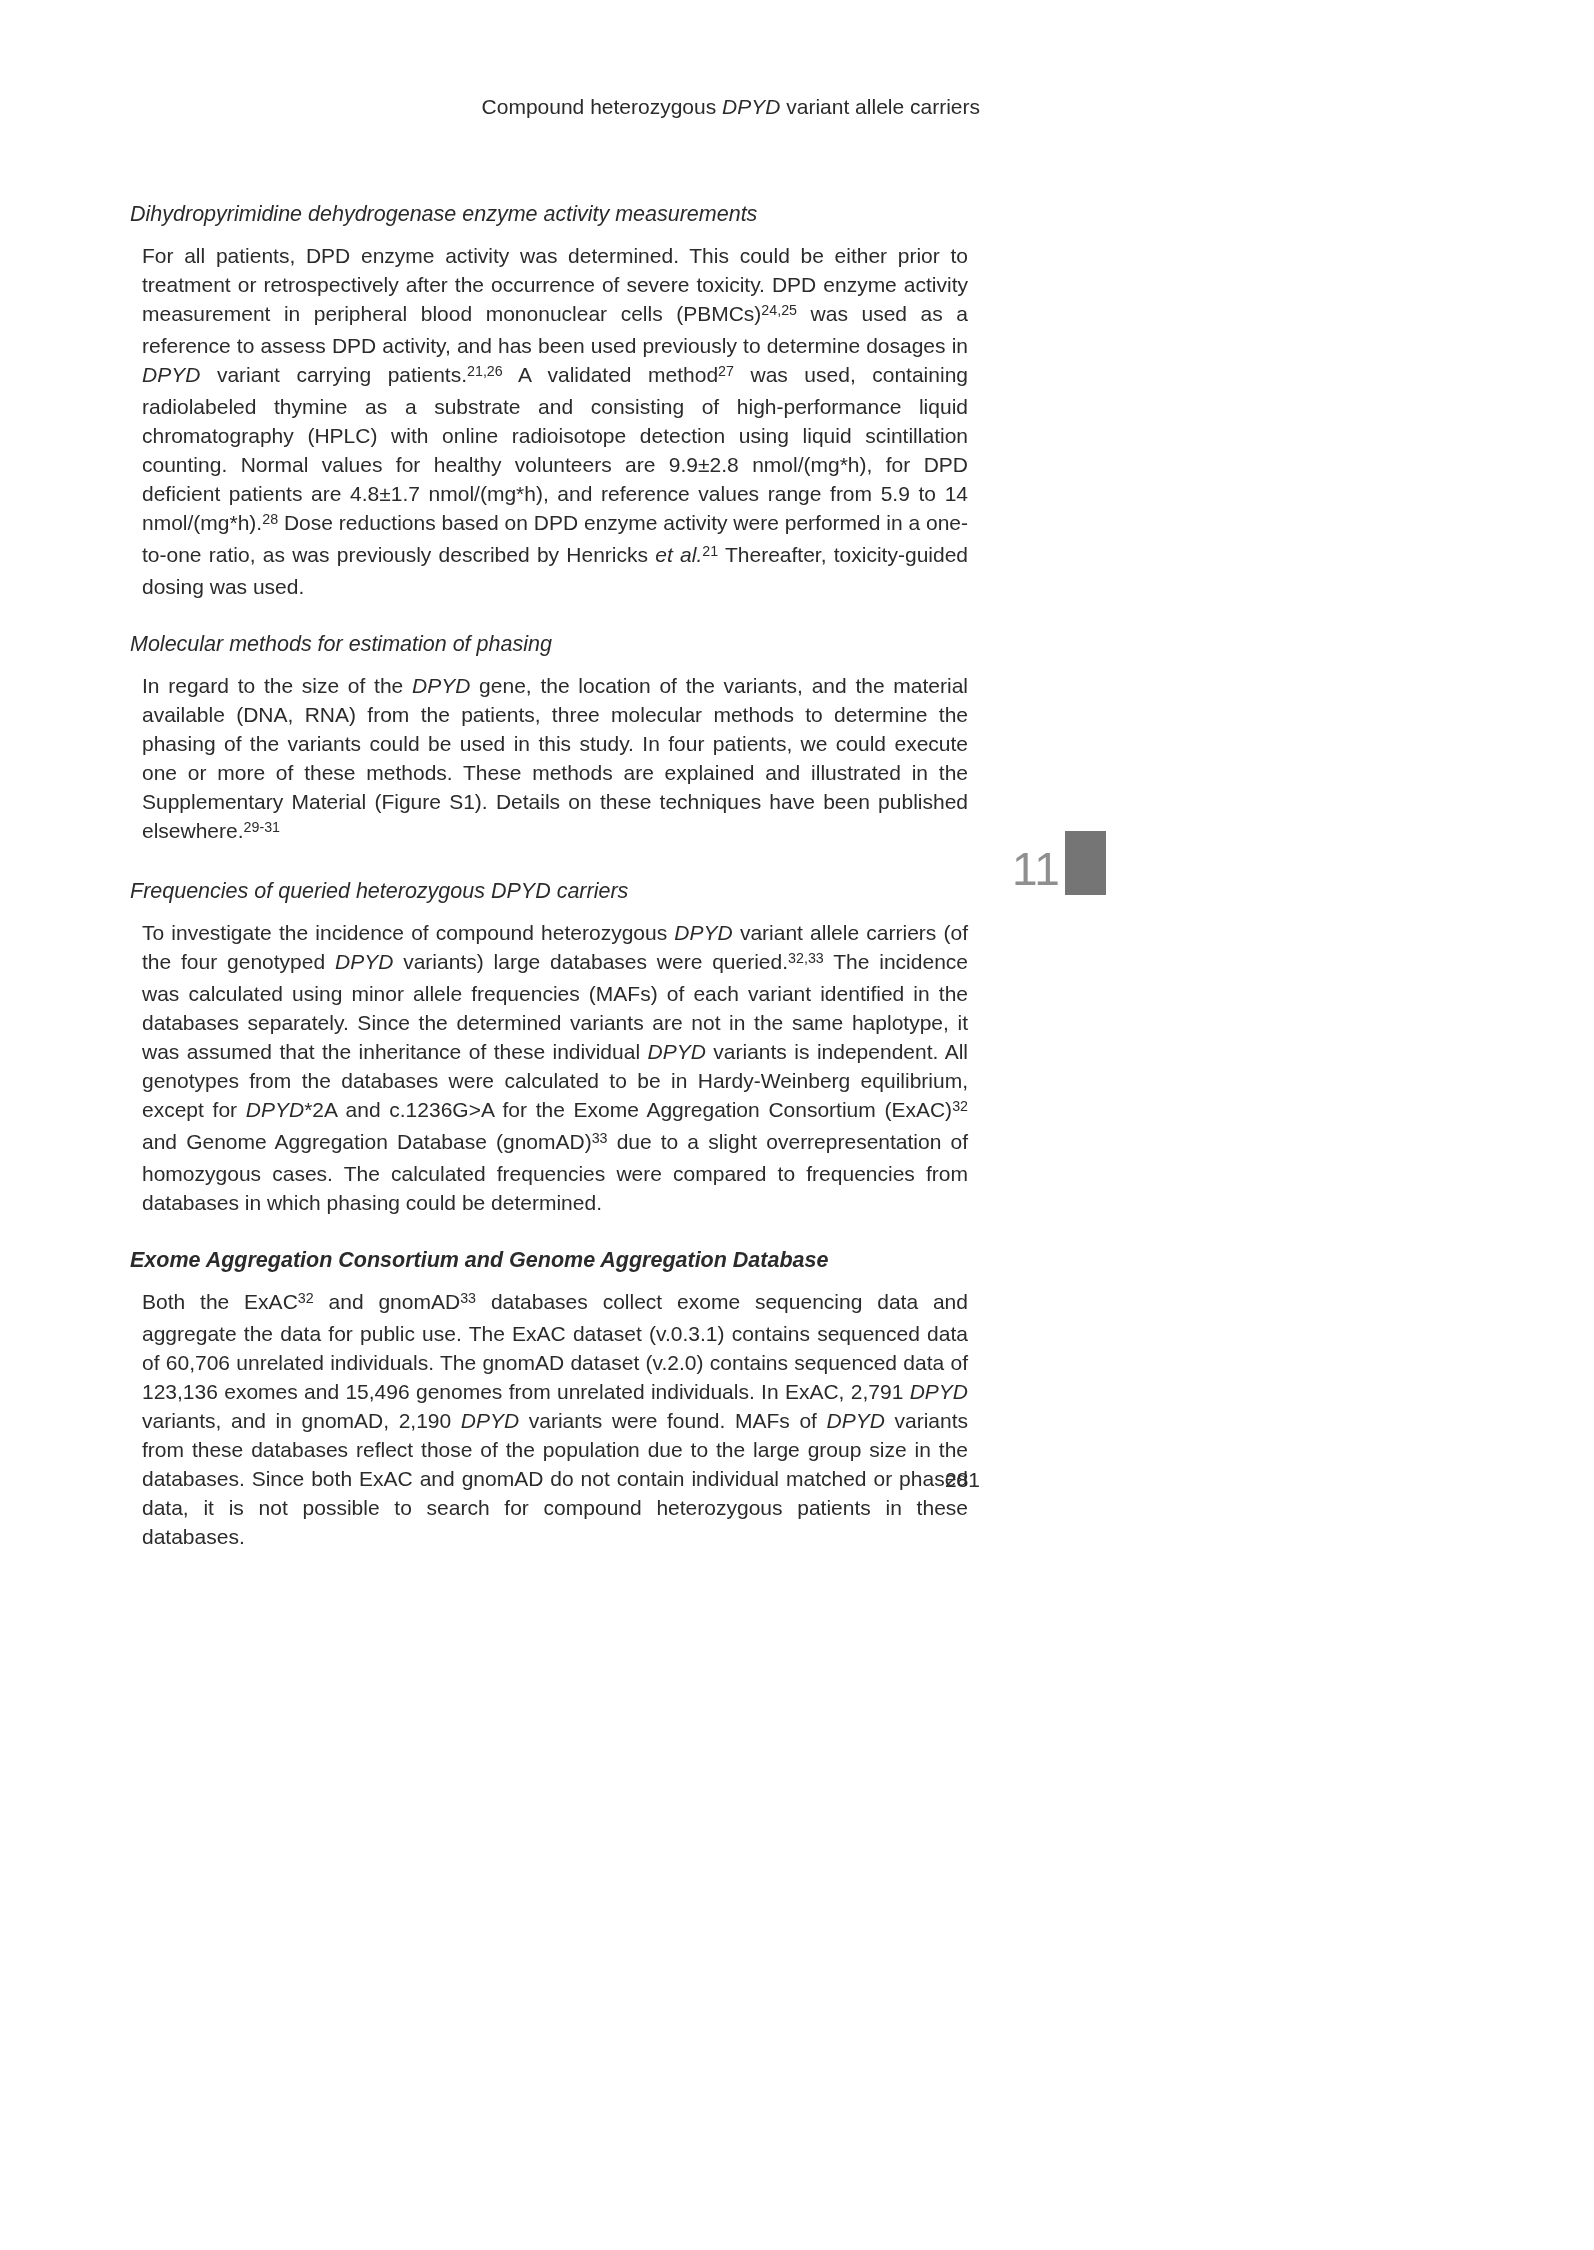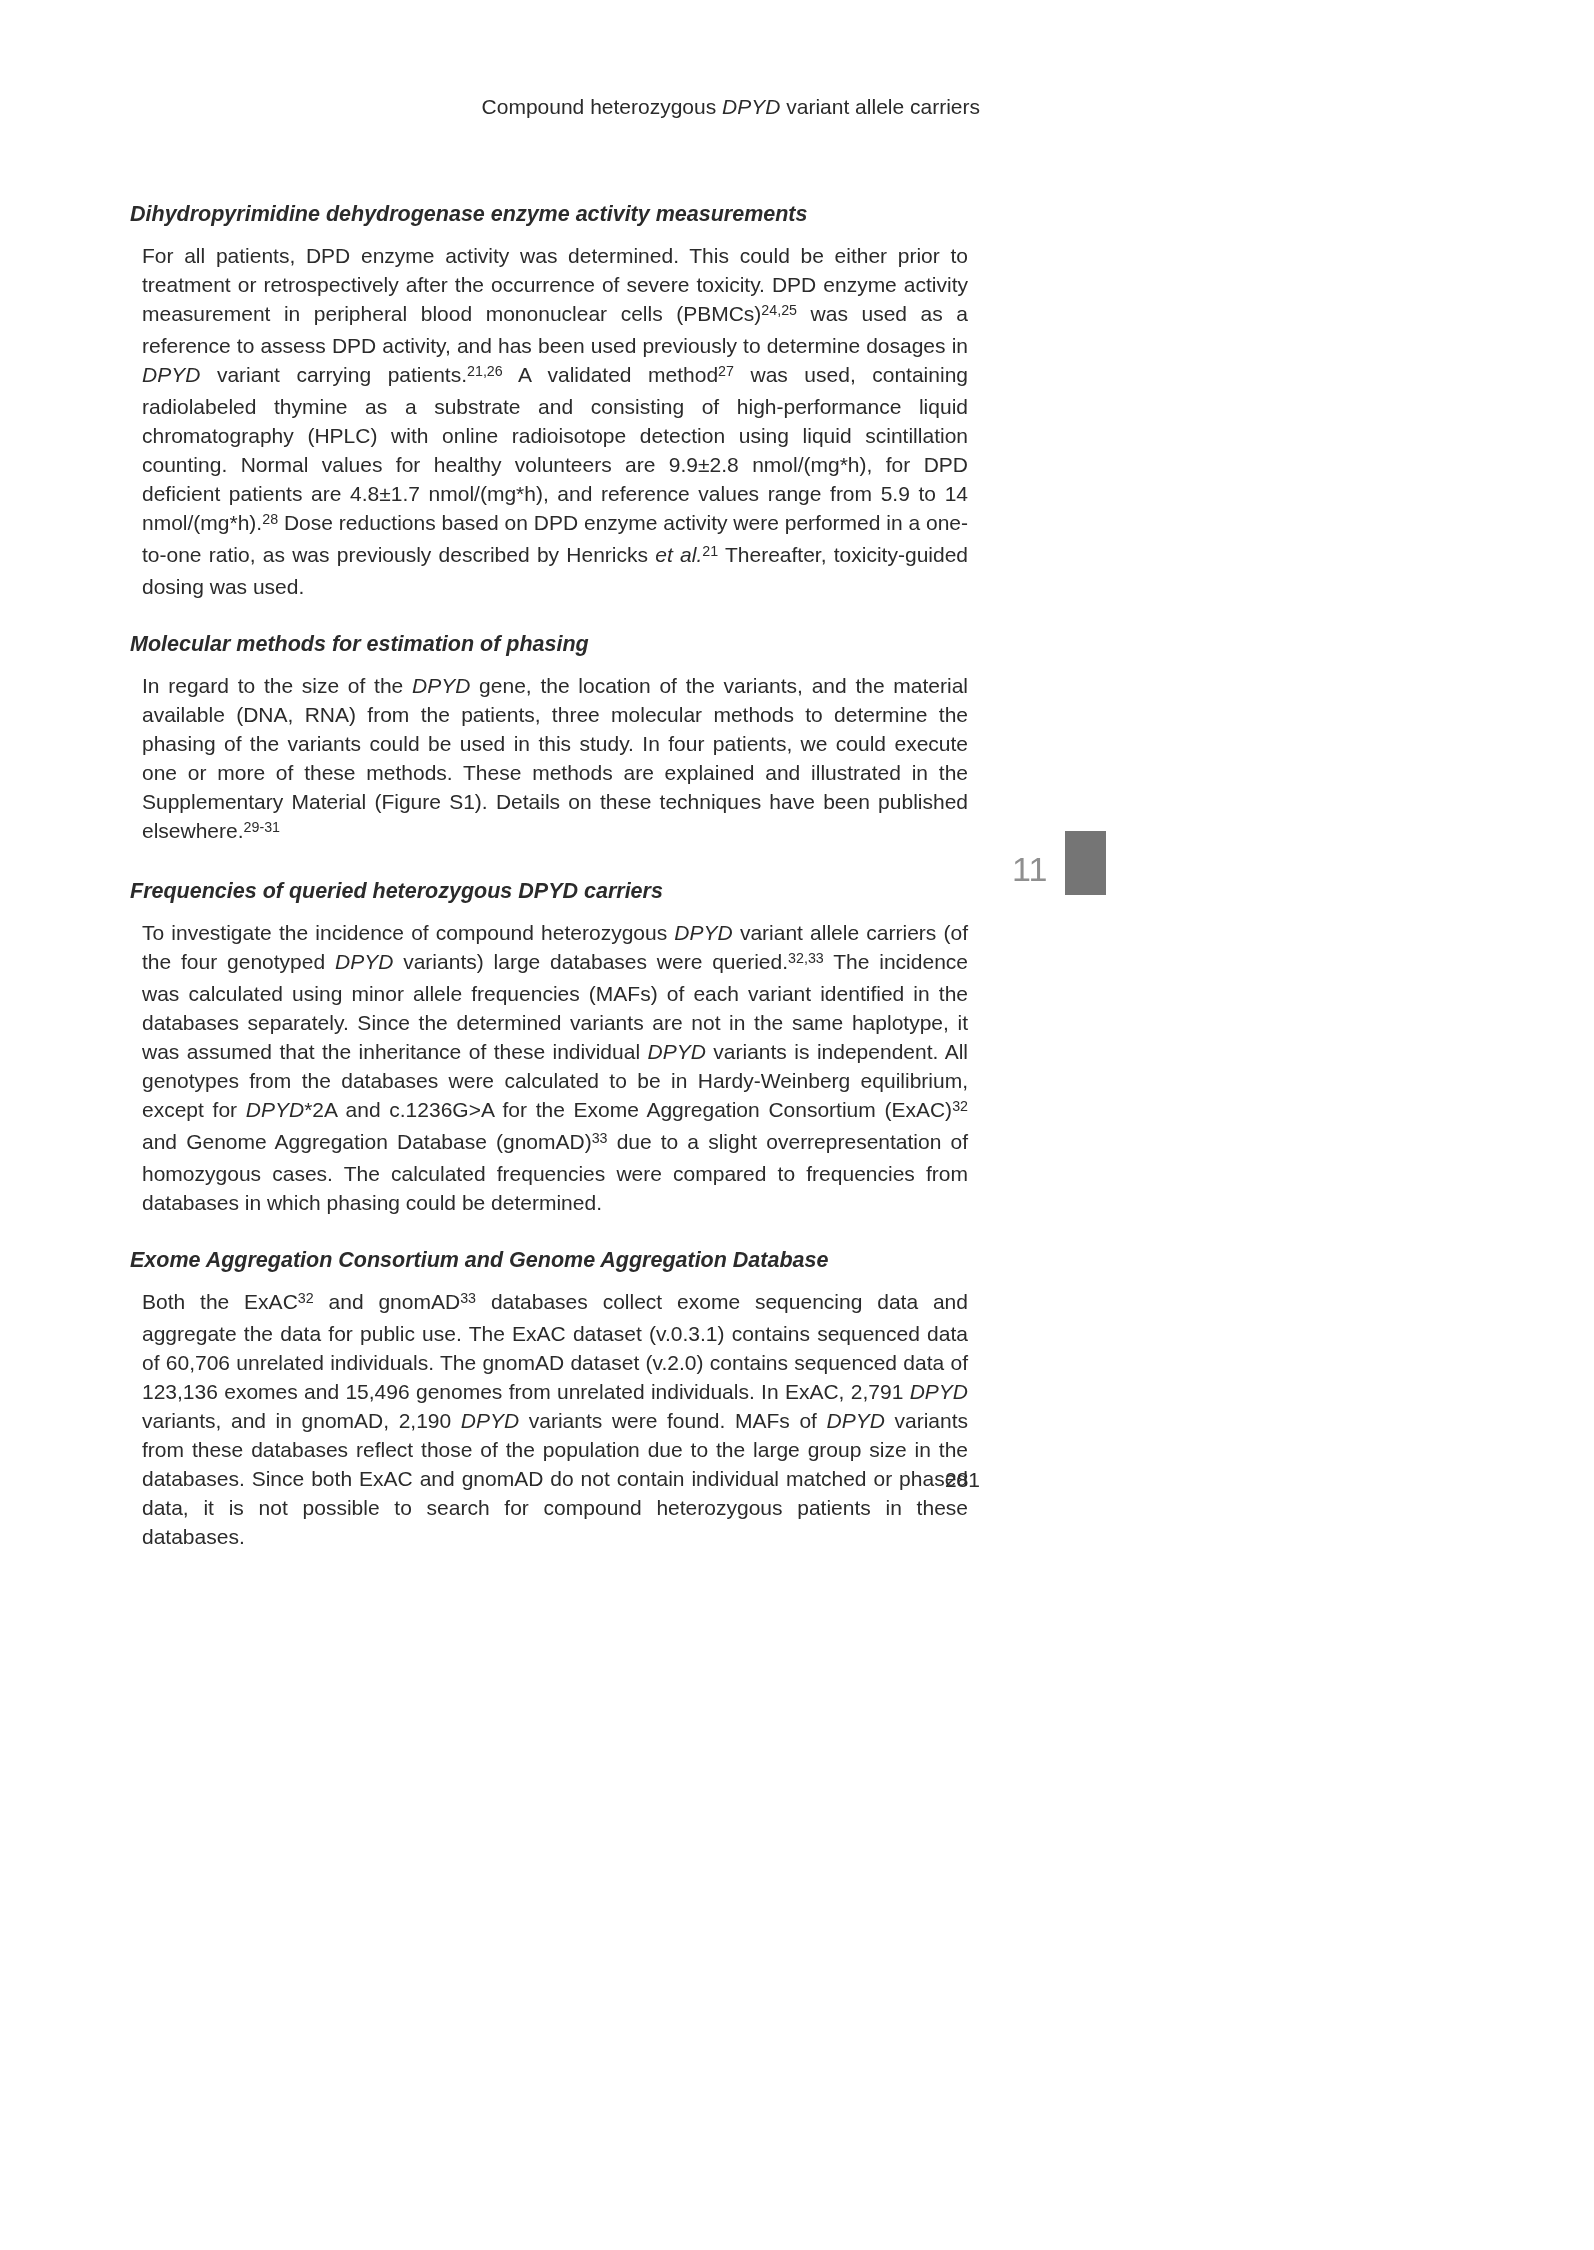--- a/index.html
+++ b/index.html
@@ -30,21 +30,21 @@
     top: 200px;
     left: 130px;
     width: 850px;
   }
   .section {
     margin: 0 0 29px 0;
   }
   .section-heading {
     margin: 0;
     font-size: 21.5px;
-    font-weight: bold;
+    font-weight: normal;
     font-style: italic;
     line-height: 29px;
     color: #2b2b2b;
   }
   .section-heading.italic-only {
     font-weight: bold;
   }
   .body-paragraph {
     margin: 12px;
     font-size: 21px;
@@ -56,21 +56,21 @@
   .run-sup {
     font-size: 68%;
     vertical-align: baseline;
     position: relative;
     top: -0.45em;
   }
   .chapter-number {
     position: absolute;
     top: 843px;
     left: 1012px;
-    font-size: 34px;
+    font-size: 46px;
     line-height: 52px;
     color: #8f8f8f;
   }
   .chapter-tab {
     position: absolute;
     top: 831px;
     left: 1065px;
     width: 41px;
     height: 64px;
     background: #757575;

